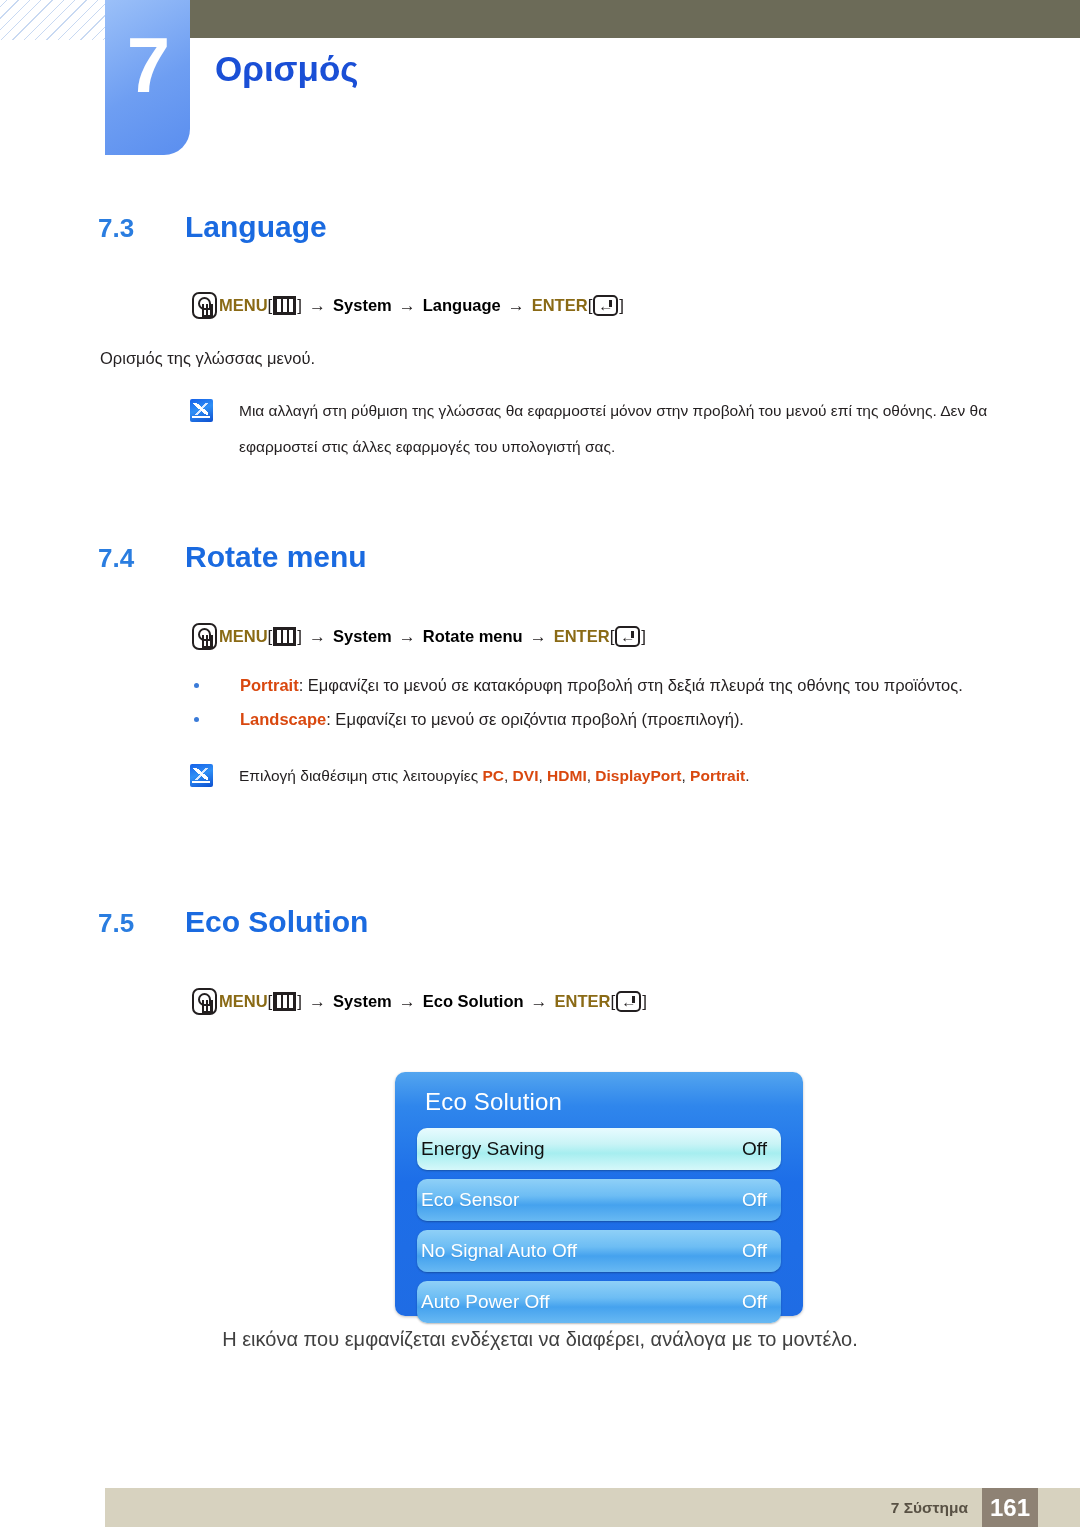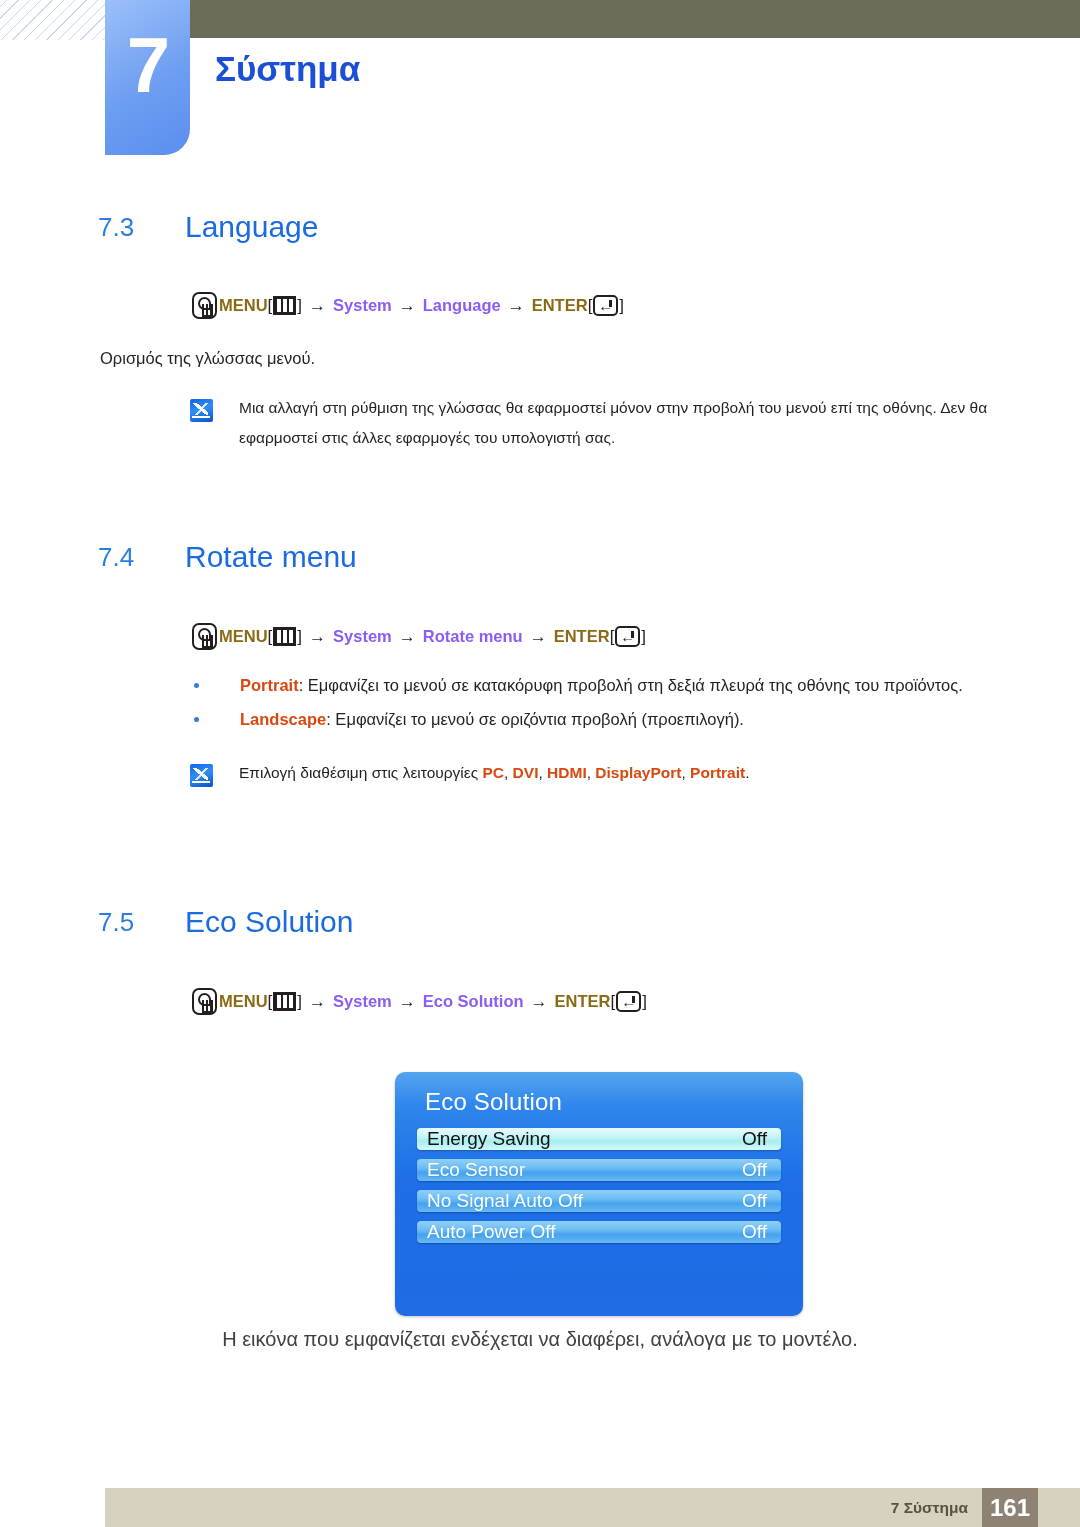--- a/index.html
+++ b/index.html
@@ -52,23 +52,23 @@
     font-size: 35px;
     font-weight: bold;
     color: #1a4fd6;
   }
 
   
   .section { position: absolute; left: 0; width: 1080px; }
 
   .sec-head {
     display: flex;
-    align-items: center;
+    align-items: flex-end;
     color: #1a6ae0;
-    font-weight: normal;
+    font-weight: bold;
   }
   .sec-num {
     width: 87px;
     margin-left: 98px;
     font-size: 26px;
     color: #2a7de0;
   }
   .sec-title {
     font-size: 30px;
     color: #1a6ae0;
@@ -77,21 +77,21 @@
   
   .menupath {
     display: flex;
     align-items: center;
     font-size: 16.5px;
     font-weight: bold;
     margin-left: 192px;
     white-space: nowrap;
   }
   .menupath .gold { color: #8a6a15; }
-  .menupath .orange { color: #8b5cf6; }
+  .menupath .orange { color: #000000; }
   .menupath .arrow { color: #231f20; margin: 0 7px; font-weight: normal; font-size: 17px;}
   .menupath .brk { color: #231f20; font-weight: normal; font-size: 17px; }
 
   
   .ic-menu {
     width: 25px; height: 27px;
     border: 2px solid #231f20;
     border-radius: 7px;
     background: #fff;
     position: relative;
@@ -196,21 +196,21 @@
   }
   .ic-note::after{
     content:"";
     position:absolute;
     left: 2px; bottom: 4px;
     width: 18px; height: 2px;
     background: #ffffff;
   }
   .note-text {
     font-size: 15.5px;
-    line-height: 30px;
+    line-height: 36px;
     color: #231f20;
   }
 
   
   .bullets { margin-left: 192px; max-width: 800px; }
   .bullet {
     position: relative;
     padding-left: 48px;
     font-size: 16.5px;
     line-height: 34px;
@@ -238,27 +238,27 @@
     padding: 0;
   }
   .osd-title {
     color: #ffffff;
     font-size: 24px;
     padding: 16px 0 0 30px;
     letter-spacing: .2px;
   }
   .osd-list { padding: 12px 22px 0 22px; }
   .osd-row {
-    height: 22px;
+    height: 42px;
     margin-bottom: 9px;
-    border-radius: 4px;
+    border-radius: 10px;
     display: flex;
     align-items: center;
     justify-content: space-between;
-    padding: 0 14px 0 10px;
+    padding: 0 14px 0 4px;
     font-size: 19px;
     color: #ffffff;
     background: linear-gradient(to bottom, #8fd0f7 0%, #6dbdf4 40%, #45a2ee 62%, #68b9f3 100%);
     box-shadow: 0 1px 2px rgba(0,0,0,.28);
     text-shadow: 0 1px 0 rgba(0,0,0,.08);
   }
   .osd-row.selected {
     background: linear-gradient(to bottom, #e8fbff 0%, #c9f4f6 38%, #a6eef0 60%, #d6f8fa 100%);
     color: #111111;
     text-shadow: none;
@@ -300,21 +300,21 @@
     line-height: 39px;
     text-align: center;
   }
 </style>
 </head>
 <body>
 
 <div class="hatch"></div>
 <div class="topbar"></div>
 <div class="chapnum">7</div>
-<div class="chaptitle">Σύστημα</div>
+<div class="chaptitle">Ορισμός</div>
 
 <div class="section" style="top:210px;">
   <div class="sec-head">
     <span class="sec-num">7.3</span>
     <span class="sec-title">Language</span>
   </div>
 
   <div class="menupath" style="margin-top:48px;">
     <span class="ic-menu"></span>
     <span class="gold">MENU</span>

